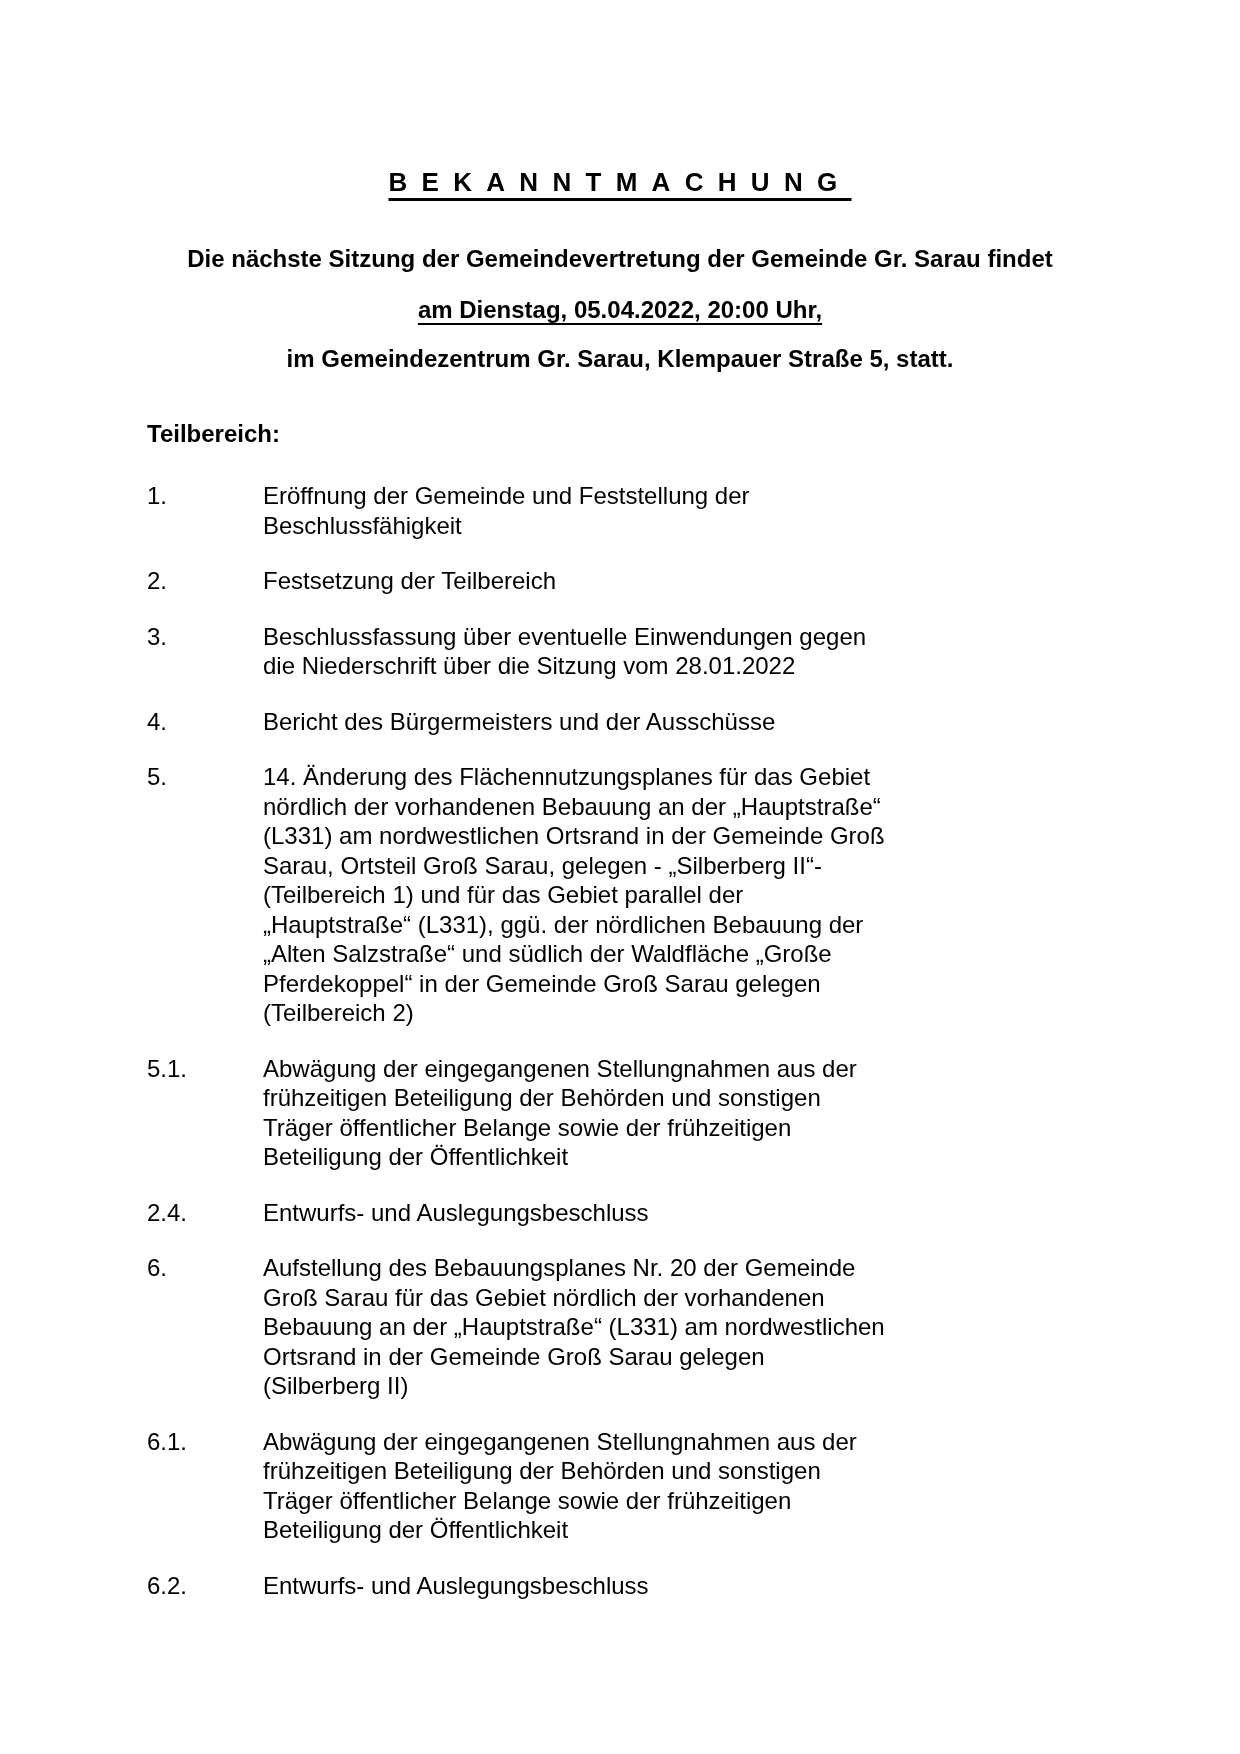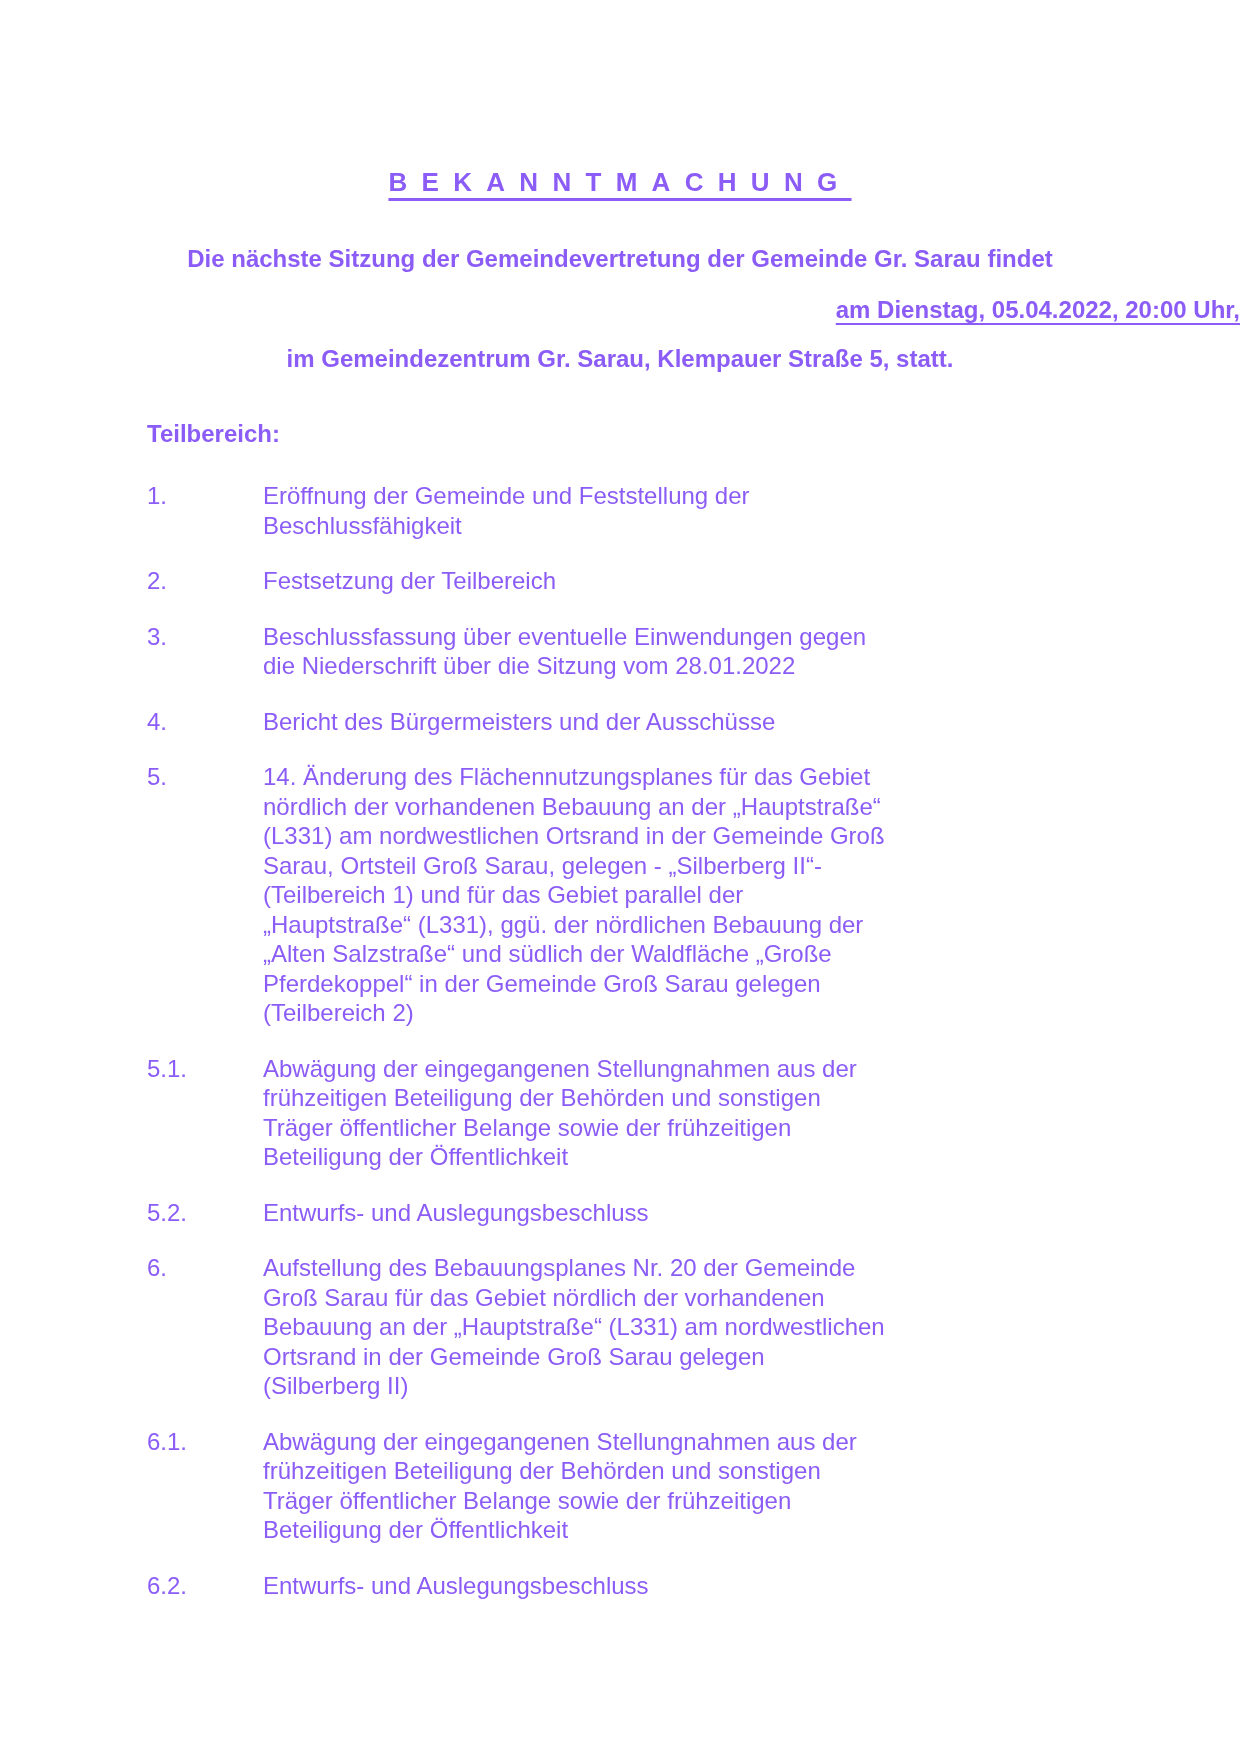--- a/index.html
+++ b/index.html
@@ -6,21 +6,21 @@
     margin: 0;
     padding: 0;
     background: #808080;
   }
   .page {
     position: relative;
     width: 1240px;
     height: 1754px;
     margin: 0 auto;
     background: #ffffff;
-    color: #8b5cf6;
+    color: #000000;
     font-family: "Liberation Sans", "DejaVu Sans", sans-serif;
     box-sizing: border-box;
     padding-top: 166px;
     overflow: hidden;
   }
   .doc-title {
     margin: 0;
     text-align: center;
     font-size: 26px;
     line-height: 32px;
@@ -36,21 +36,20 @@
     font-size: 24px;
     line-height: 29px;
     font-weight: bold;
   }
   .intro-line-1 { margin-top: 46px; }
   .intro-line-2 {
     margin-top: 22px;
     text-decoration: underline;
     text-decoration-thickness: 2px;
     text-underline-offset: 5px;
-    text-align: right;
   }
   .intro-line-3 { margin-top: 20px; }
   .agenda-heading {
     margin: 46px 0 0 0;
     padding-left: 147px;
     font-size: 24px;
     line-height: 29px;
     font-weight: bold;
   }
   .agenda-list {
@@ -127,21 +126,21 @@
 
   <div class="agenda-row">
     <div class="agenda-num">5.1.</div>
     <div class="agenda-text">Abwägung der eingegangenen Stellungnahmen aus der
 frühzeitigen Beteiligung der Behörden und sonstigen
 Träger öffentlicher Belange sowie der frühzeitigen
 Beteiligung der Öffentlichkeit</div>
   </div>
 
   <div class="agenda-row">
-    <div class="agenda-num">5.2.</div>
+    <div class="agenda-num">2.4.</div>
     <div class="agenda-text">Entwurfs- und Auslegungsbeschluss</div>
   </div>
 
   <div class="agenda-row">
     <div class="agenda-num">6.</div>
     <div class="agenda-text">Aufstellung des Bebauungsplanes Nr. 20 der Gemeinde
 Groß Sarau für das Gebiet nördlich der vorhandenen
 Bebauung an der „Hauptstraße“ (L331) am nordwestlichen
 Ortsrand in der Gemeinde Groß Sarau gelegen
 (Silberberg II)</div>

